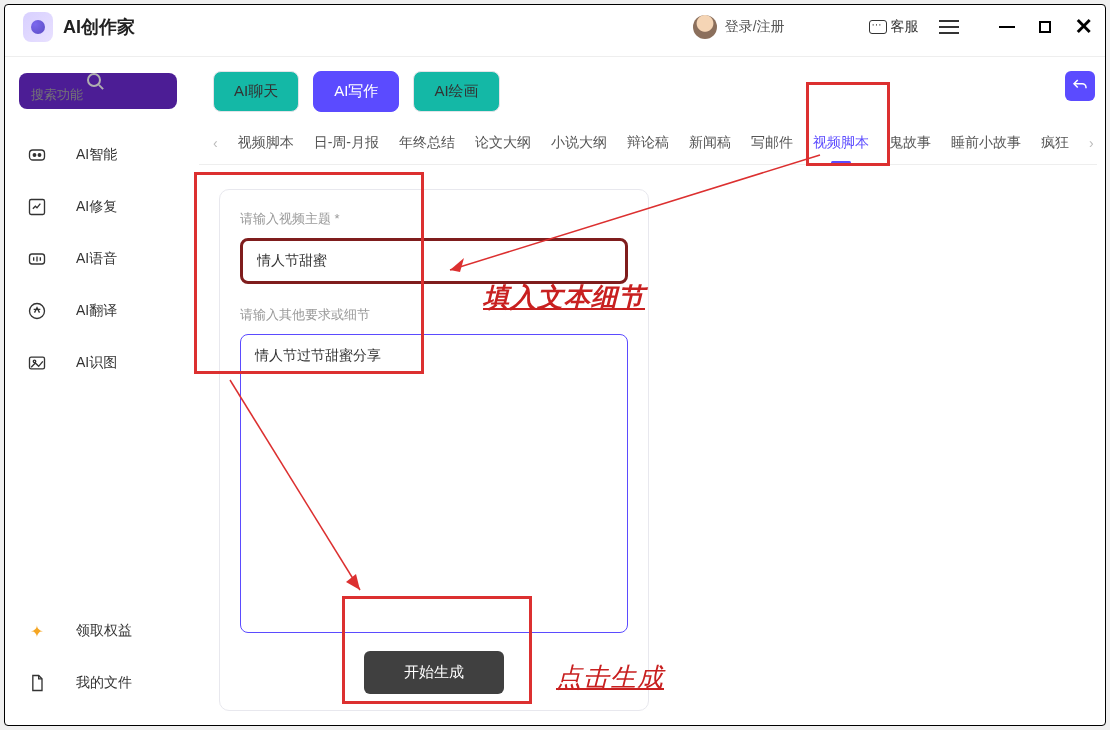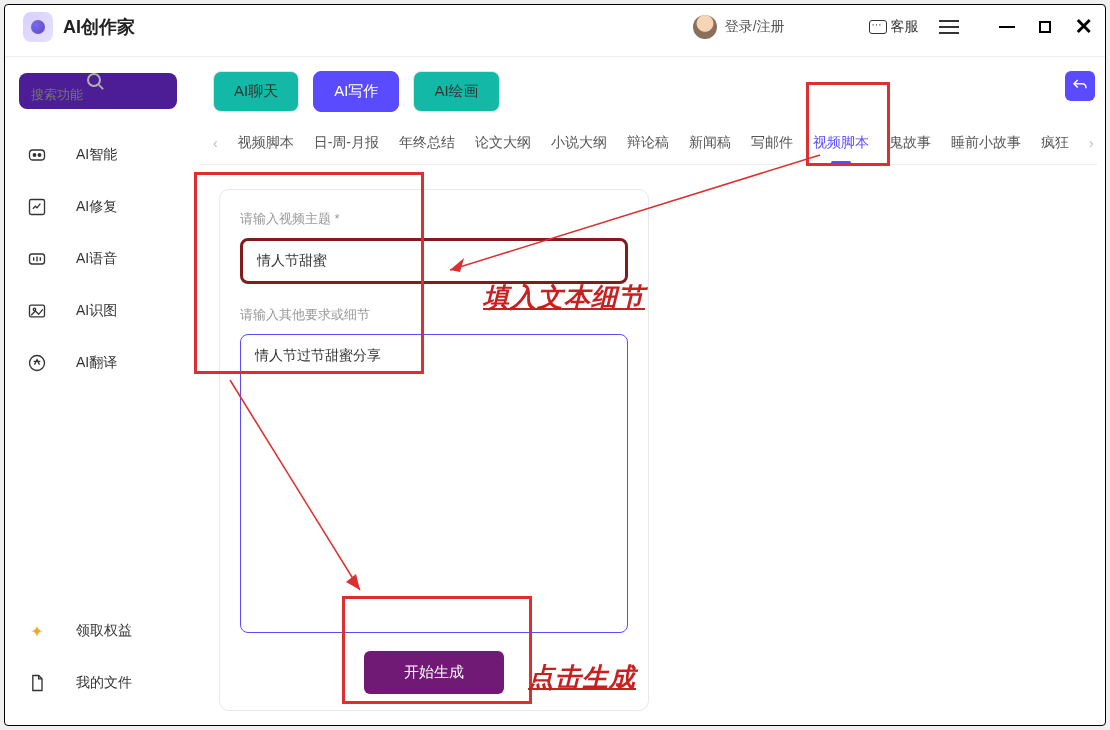--- a/index.html
+++ b/index.html
@@ -151,21 +151,21 @@
 .textarea {
   width: 100%; flex: 1; padding: 12px 14px;
   border: 1.5px solid #5b4bff; border-radius: 8px;
   font-size: 14px; outline: none; color: #333; resize: none;
   font-family: inherit;
   margin-bottom: 18px;
 }
 .generate-btn {
   align-self: center;
   padding: 12px 40px;
-  background: #701a75; color: #fff;
+  background: #404040; color: #fff;
   border: none; border-radius: 6px;
   font-size: 15px; cursor: pointer;
   margin-bottom: -4px;
 }
 
 .annotation-layer {
   position: absolute; inset: 0; pointer-events: none; z-index: 50;
 }
 .anno-box {
   position: absolute; border: 3px solid #dc3030;
@@ -234,35 +234,35 @@
             <svg viewBox="0 0 24 24">
               <rect x="3" y="6" width="18" height="12" rx="3"></rect>
               <path d="M8 10v4M12 9v6M16 10v4"></path>
             </svg>
           </span>
         <span>AI语音</span>
       </div>
       <div class="nav-item">
         <span class="nav-icon">
             <svg viewBox="0 0 24 24">
+              <circle cx="12" cy="12" r="9"></circle>
+              <path d="M8 10h8M9 14l3-6 3 6"></path>
+            </svg>
+          </span>
+        <span>AI翻译</span>
+      </div>
+      <div class="nav-item">
+        <span class="nav-icon">
+            <svg viewBox="0 0 24 24">
               <rect x="3" y="5" width="18" height="14" rx="2"></rect>
               <circle cx="9" cy="10" r="1.5"></circle>
               <path d="M5 17l5-5 4 4 5-6"></path>
             </svg>
           </span>
         <span>AI识图</span>
-      </div>
-      <div class="nav-item">
-        <span class="nav-icon">
-            <svg viewBox="0 0 24 24">
-              <circle cx="12" cy="12" r="9"></circle>
-              <path d="M8 10h8M9 14l3-6 3 6"></path>
-            </svg>
-          </span>
-        <span>AI翻译</span>
       </div>
 
       <div class="sidebar-spacer"></div>
 
       <div class="nav-item">
         <span class="nav-icon reward-icon">✦</span>
         <span>领取权益</span>
       </div>
       <div class="nav-item">
         <span class="nav-icon">
@@ -318,21 +318,21 @@
     </div>
   </div>
 </div>
 
 <div class="annotation-layer">
   <div class="anno-box" style="top:82px; left:806px; width:84px; height:84px;"></div>
   <div class="anno-box" style="top:172px; left:194px; width:230px; height:202px;"></div>
   <div class="anno-box" style="top:596px; left:342px; width:190px; height:108px;"></div>
 
   <div class="anno-text" style="top:280px; left:483px;font-weight:bold;">填入文本细节</div>
-  <div class="anno-text" style="top:660px; left:528px;font-weight:bold;">点击生成</div>
+  <div class="anno-text" style="top:660px; left:556px;">点击生成</div>
 
   <svg class="anno-arrow" style="top:150px; left:430px;" width="400" height="170">
     <line x1="390" y1="5" x2="20" y2="120"></line>
     <polygon points="20,120 34,108 30,122"></polygon>
   </svg>
   <svg class="anno-arrow" style="top:370px; left:220px;" width="200" height="240">
     <line x1="10" y1="10" x2="140" y2="220"></line>
     <polygon points="140,220 126,212 136,204"></polygon>
   </svg>
 </div>

